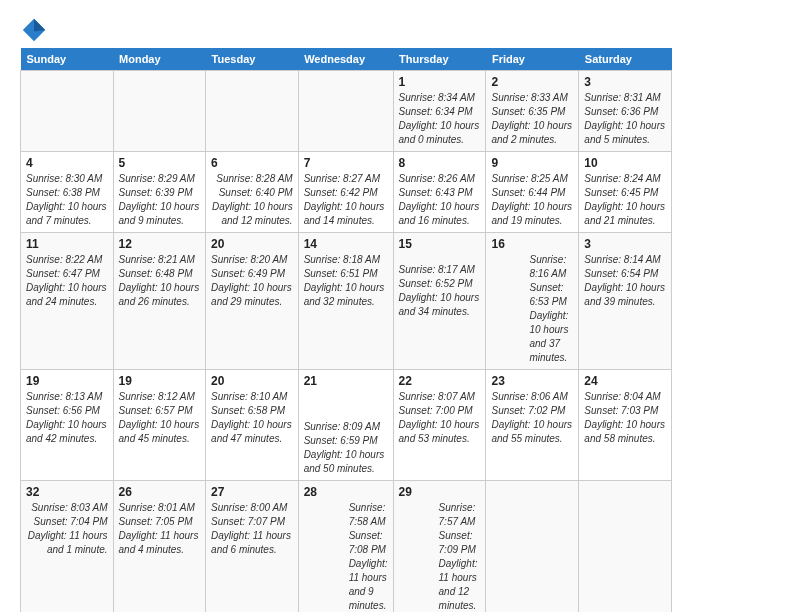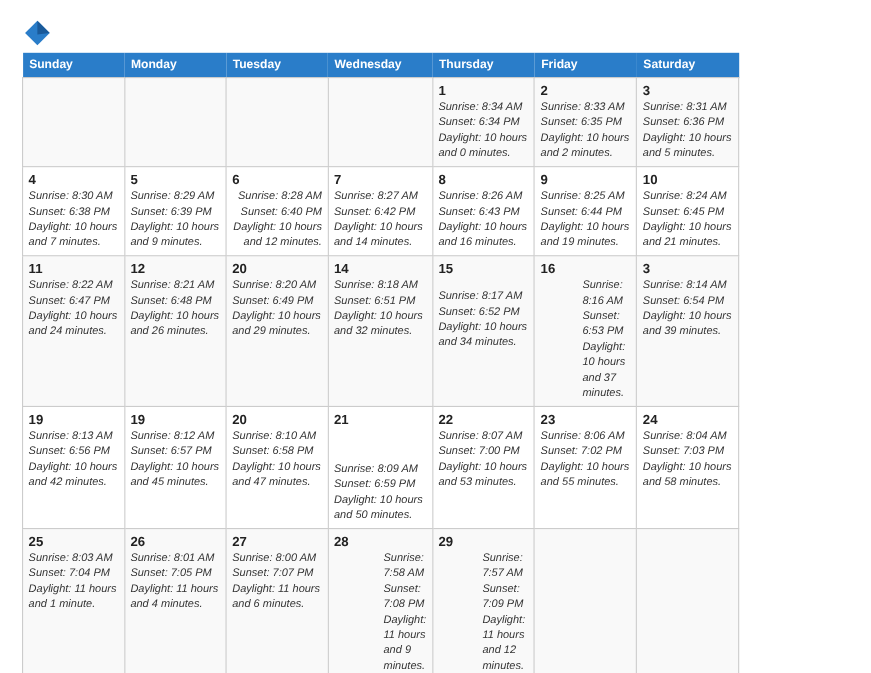--- a/index.html
+++ b/index.html
@@ -312,22 +312,22 @@
           <td>
             <span class="day-num">24</span>
             <div class="day-info" style="white-space: pre-line;">Sunrise: 8:04 AM
 Sunset: 7:03 PM
 Daylight: 10 hours
 and 58 minutes.</div>
           </td>
         </tr>
         <tr>
           <td>
-            <span class="day-num">25</span>
-            <div class="day-info" style="white-space: pre-line;">Sunrise: 8:03 AM
+            <span class="day-num">32</span>
+            <div class="day-info" style="white-space: pre-line; text-align: right;">Sunrise: 8:03 AM
 Sunset: 7:04 PM
 Daylight: 11 hours
 and 1 minute.</div>
           </td>
           <td>
             <span class="day-num">26</span>
             <div class="day-info" style="white-space: pre-line;">Sunrise: 8:01 AM
 Sunset: 7:05 PM
 Daylight: 11 hours
 and 4 minutes.</div>

